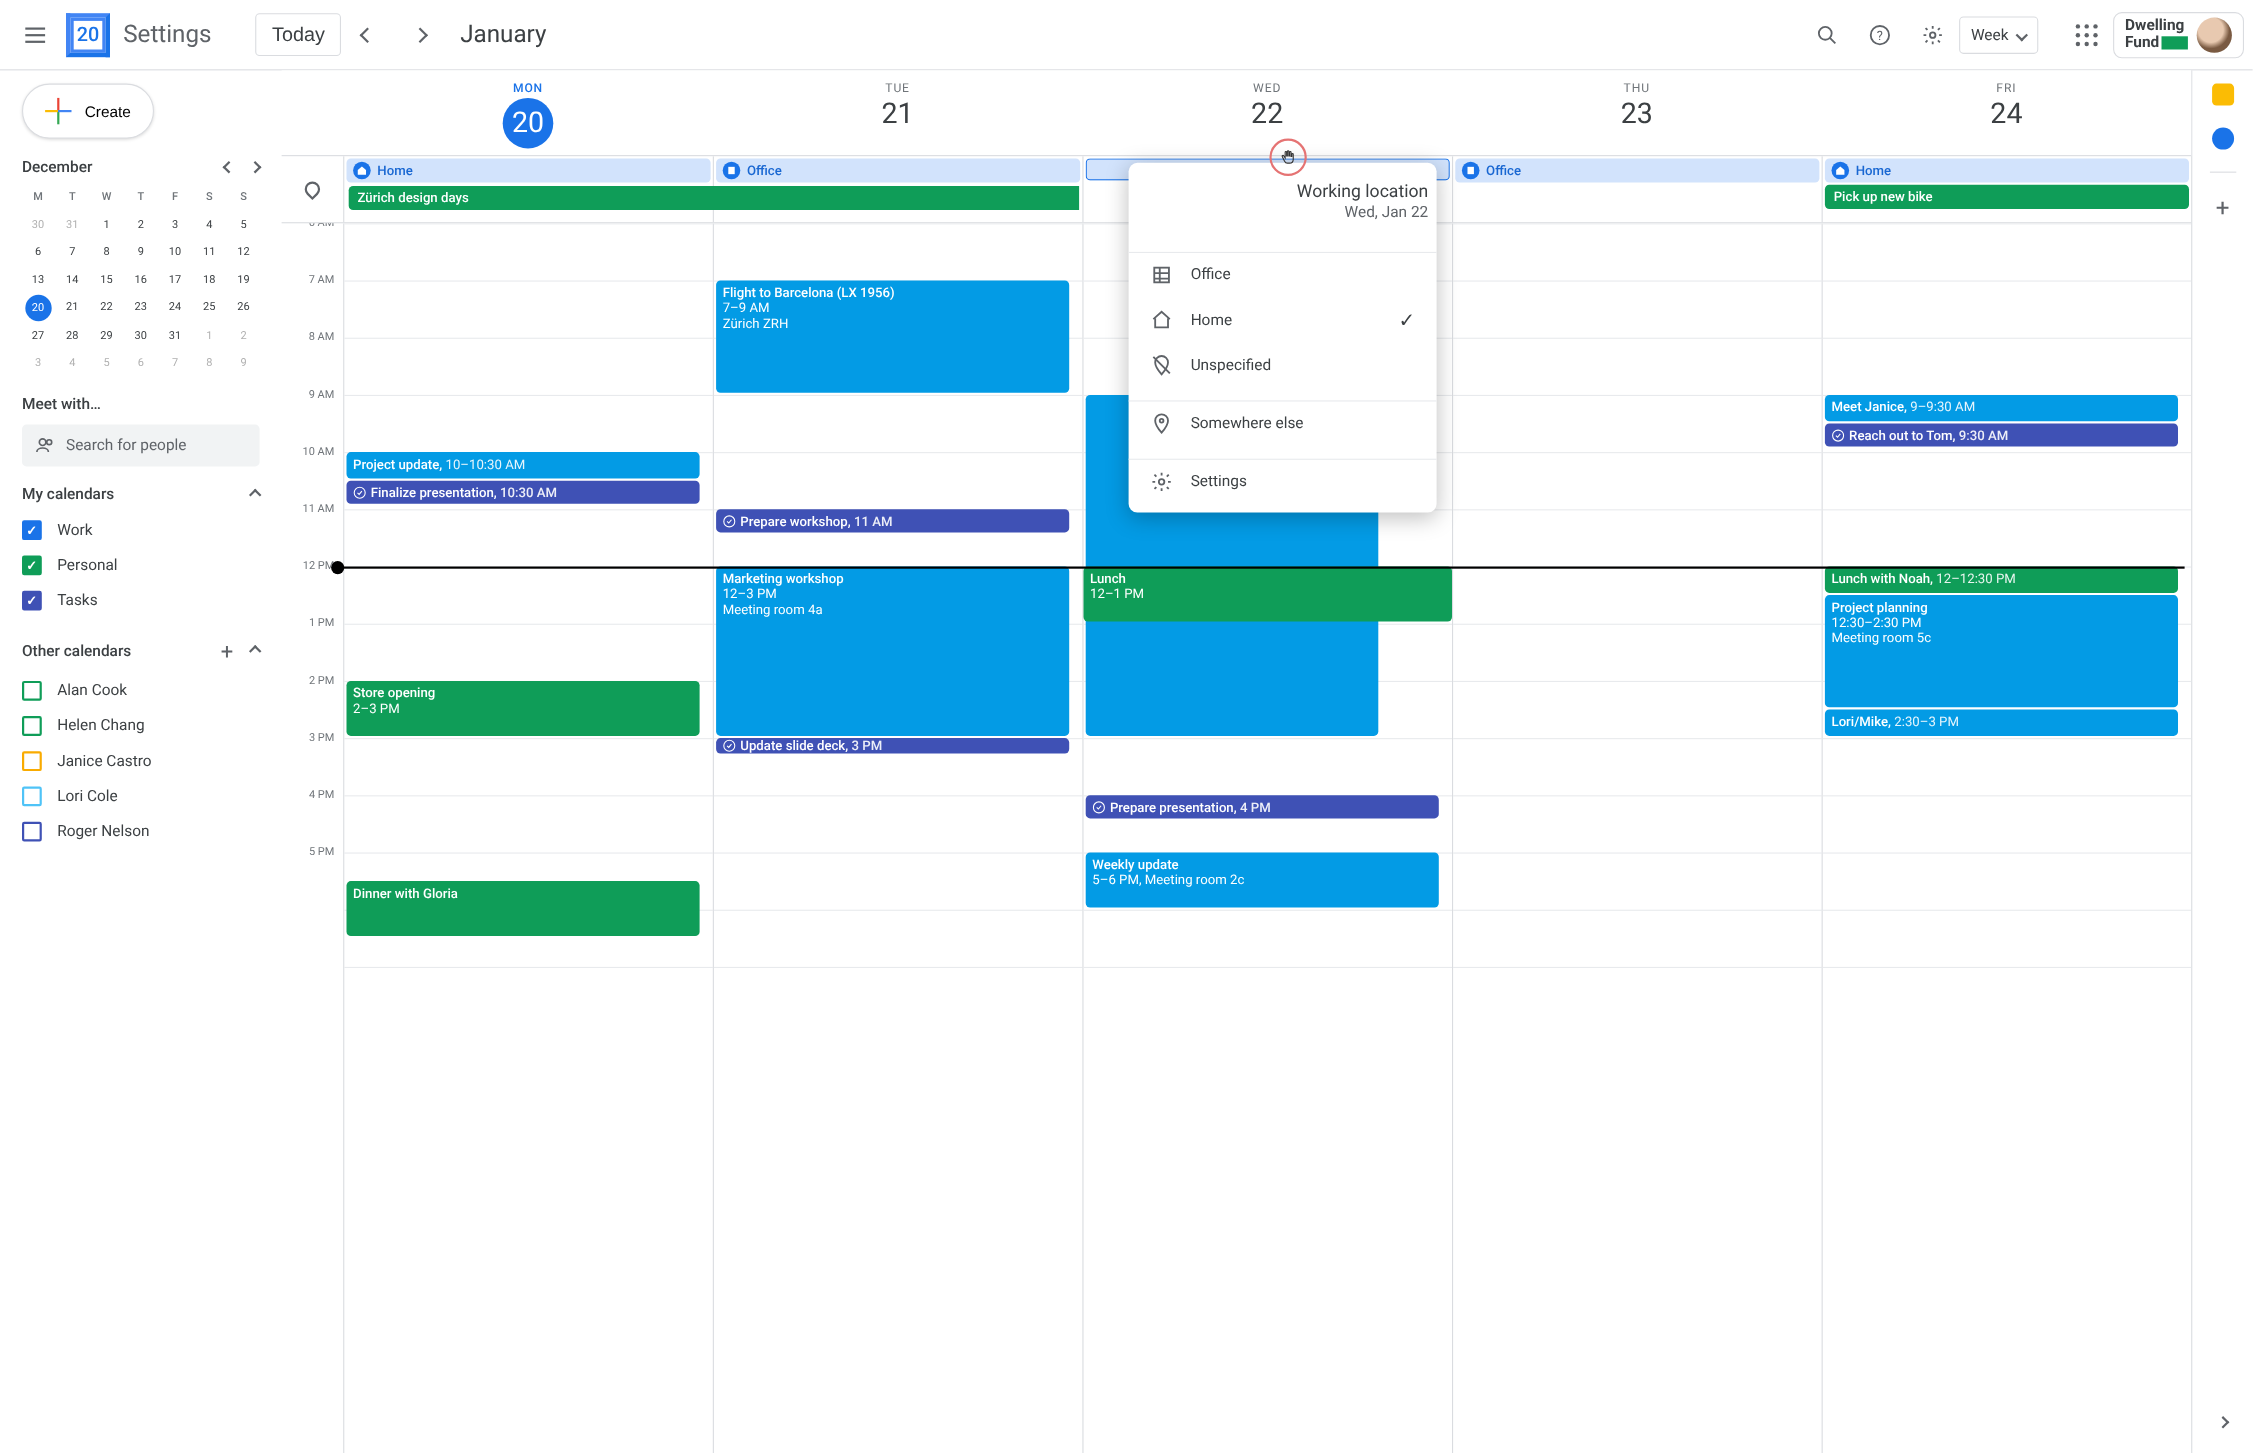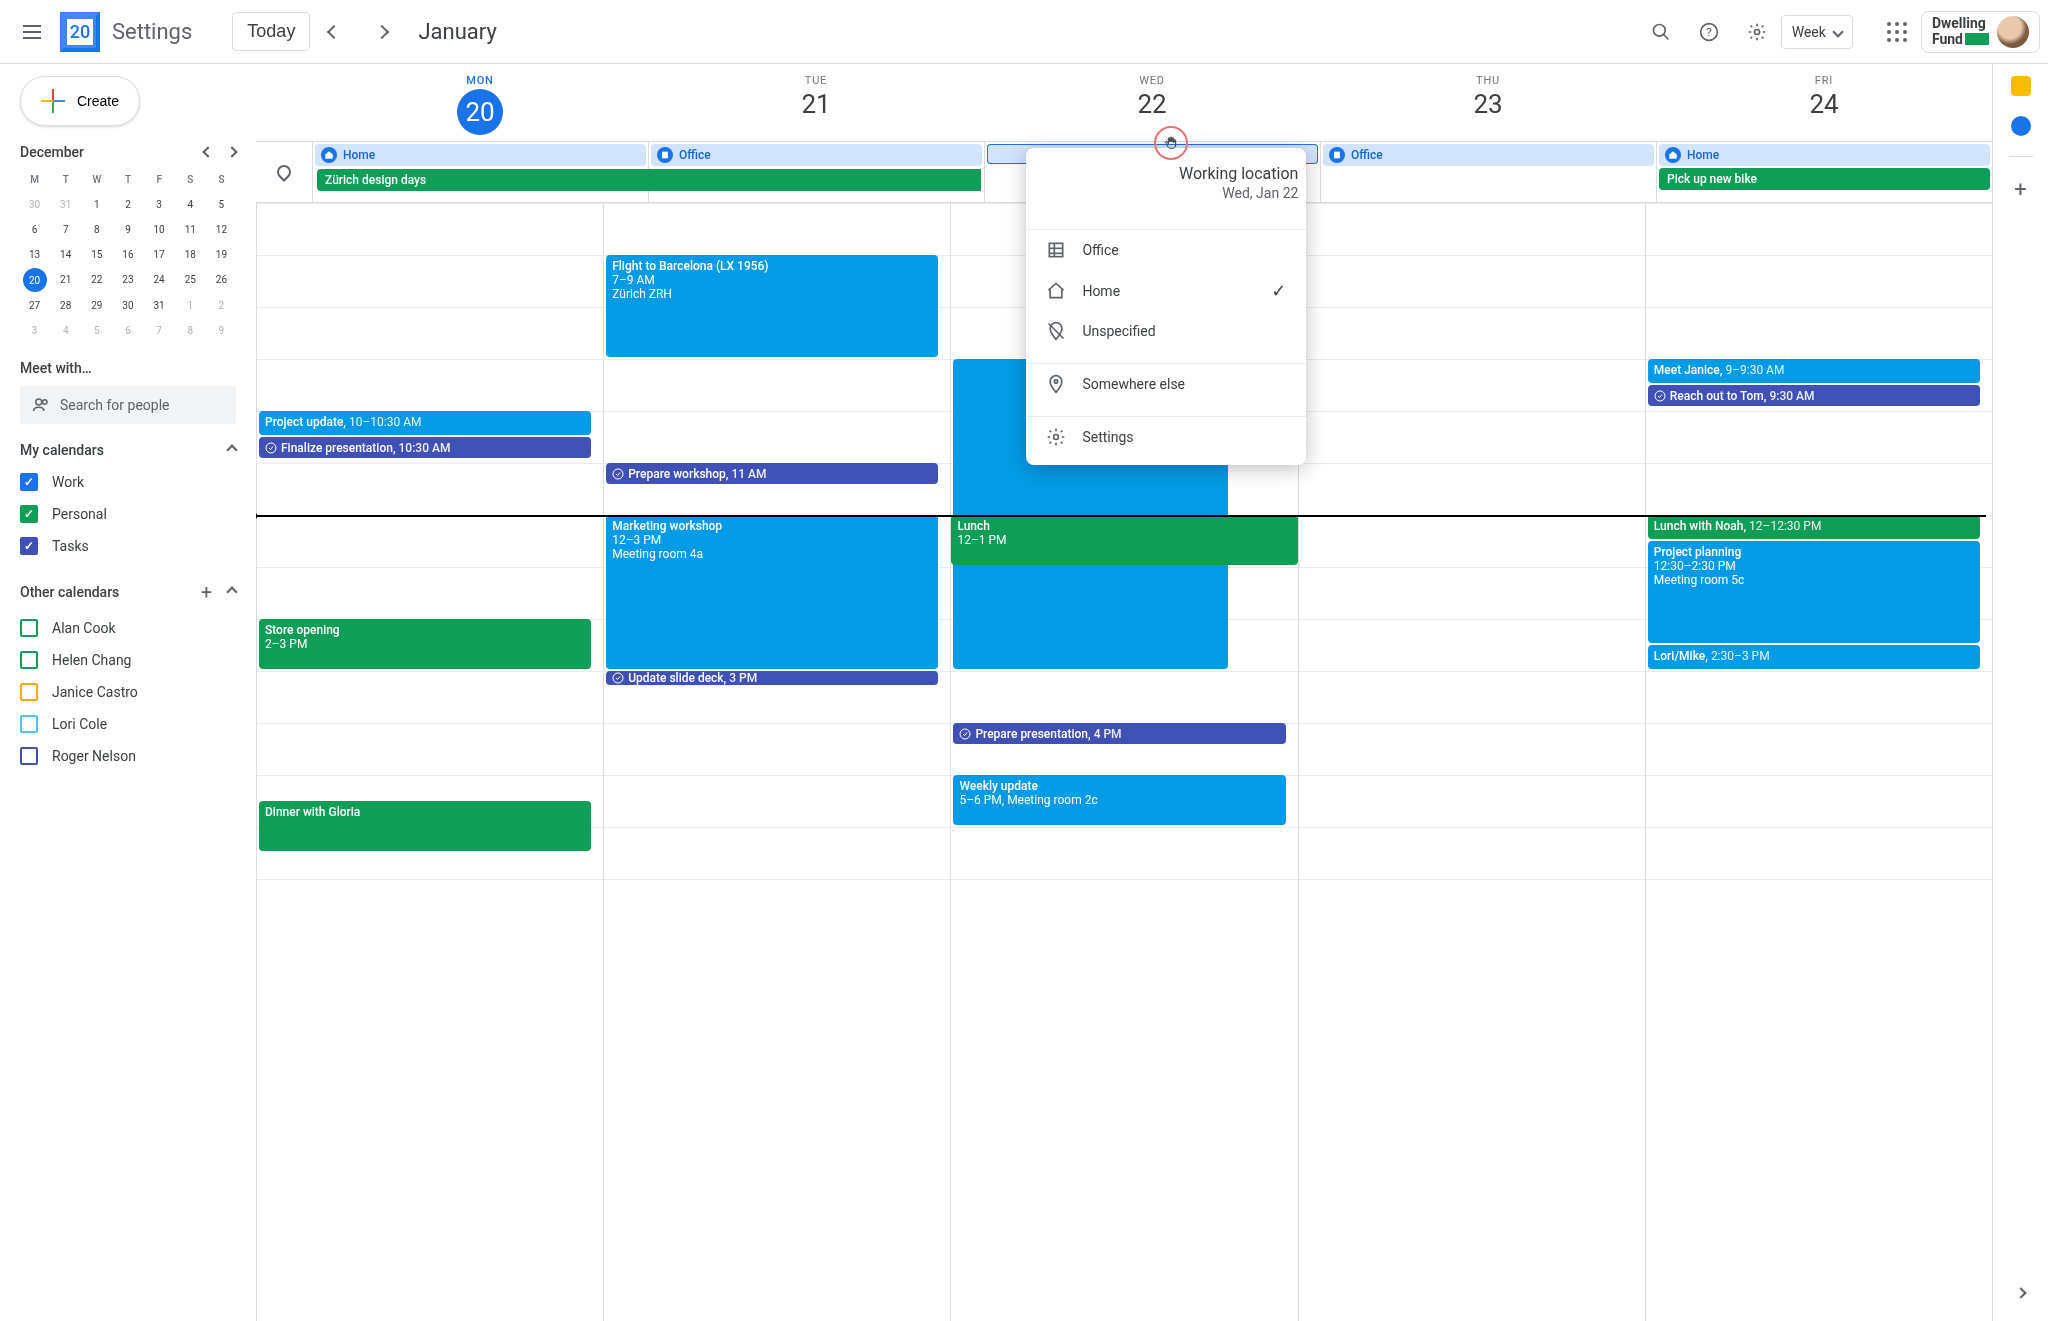--- a/index.html
+++ b/index.html
@@ -370,20 +370,34 @@
                 </span>
                 <span>Home</span>
               </div>
               <div class="allday-event">Pick up new bike</div>
             </div>
           </div>
       </div>
 
       <div class="grid-scroll">
         <div class="grid-inner">
+          <div class="time-col" id="time-col">
+              <div class="time-label" style="top: 0px;">6 AM</div>
+              <div class="time-label" style="top: 52px;">7 AM</div>
+              <div class="time-label" style="top: 104px;">8 AM</div>
+              <div class="time-label" style="top: 156px;">9 AM</div>
+              <div class="time-label" style="top: 208px;">10 AM</div>
+              <div class="time-label" style="top: 260px;">11 AM</div>
+              <div class="time-label" style="top: 312px;">12 PM</div>
+              <div class="time-label" style="top: 364px;">1 PM</div>
+              <div class="time-label" style="top: 416px;">2 PM</div>
+              <div class="time-label" style="top: 468px;">3 PM</div>
+              <div class="time-label" style="top: 520px;">4 PM</div>
+              <div class="time-label" style="top: 572px;">5 PM</div>
+            </div>
           <div class="days" id="days-container">
               <div class="day-col">
                 <div class="hour-line" style="top: 0px;"></div>
                 <div class="hour-line" style="top: 52px;"></div>
                 <div class="hour-line" style="top: 104px;"></div>
                 <div class="hour-line" style="top: 156px;"></div>
                 <div class="hour-line" style="top: 208px;"></div>
                 <div class="hour-line" style="top: 260px;"></div>
                 <div class="hour-line" style="top: 312px;"></div>
                 <div class="hour-line" style="top: 364px;"></div>

